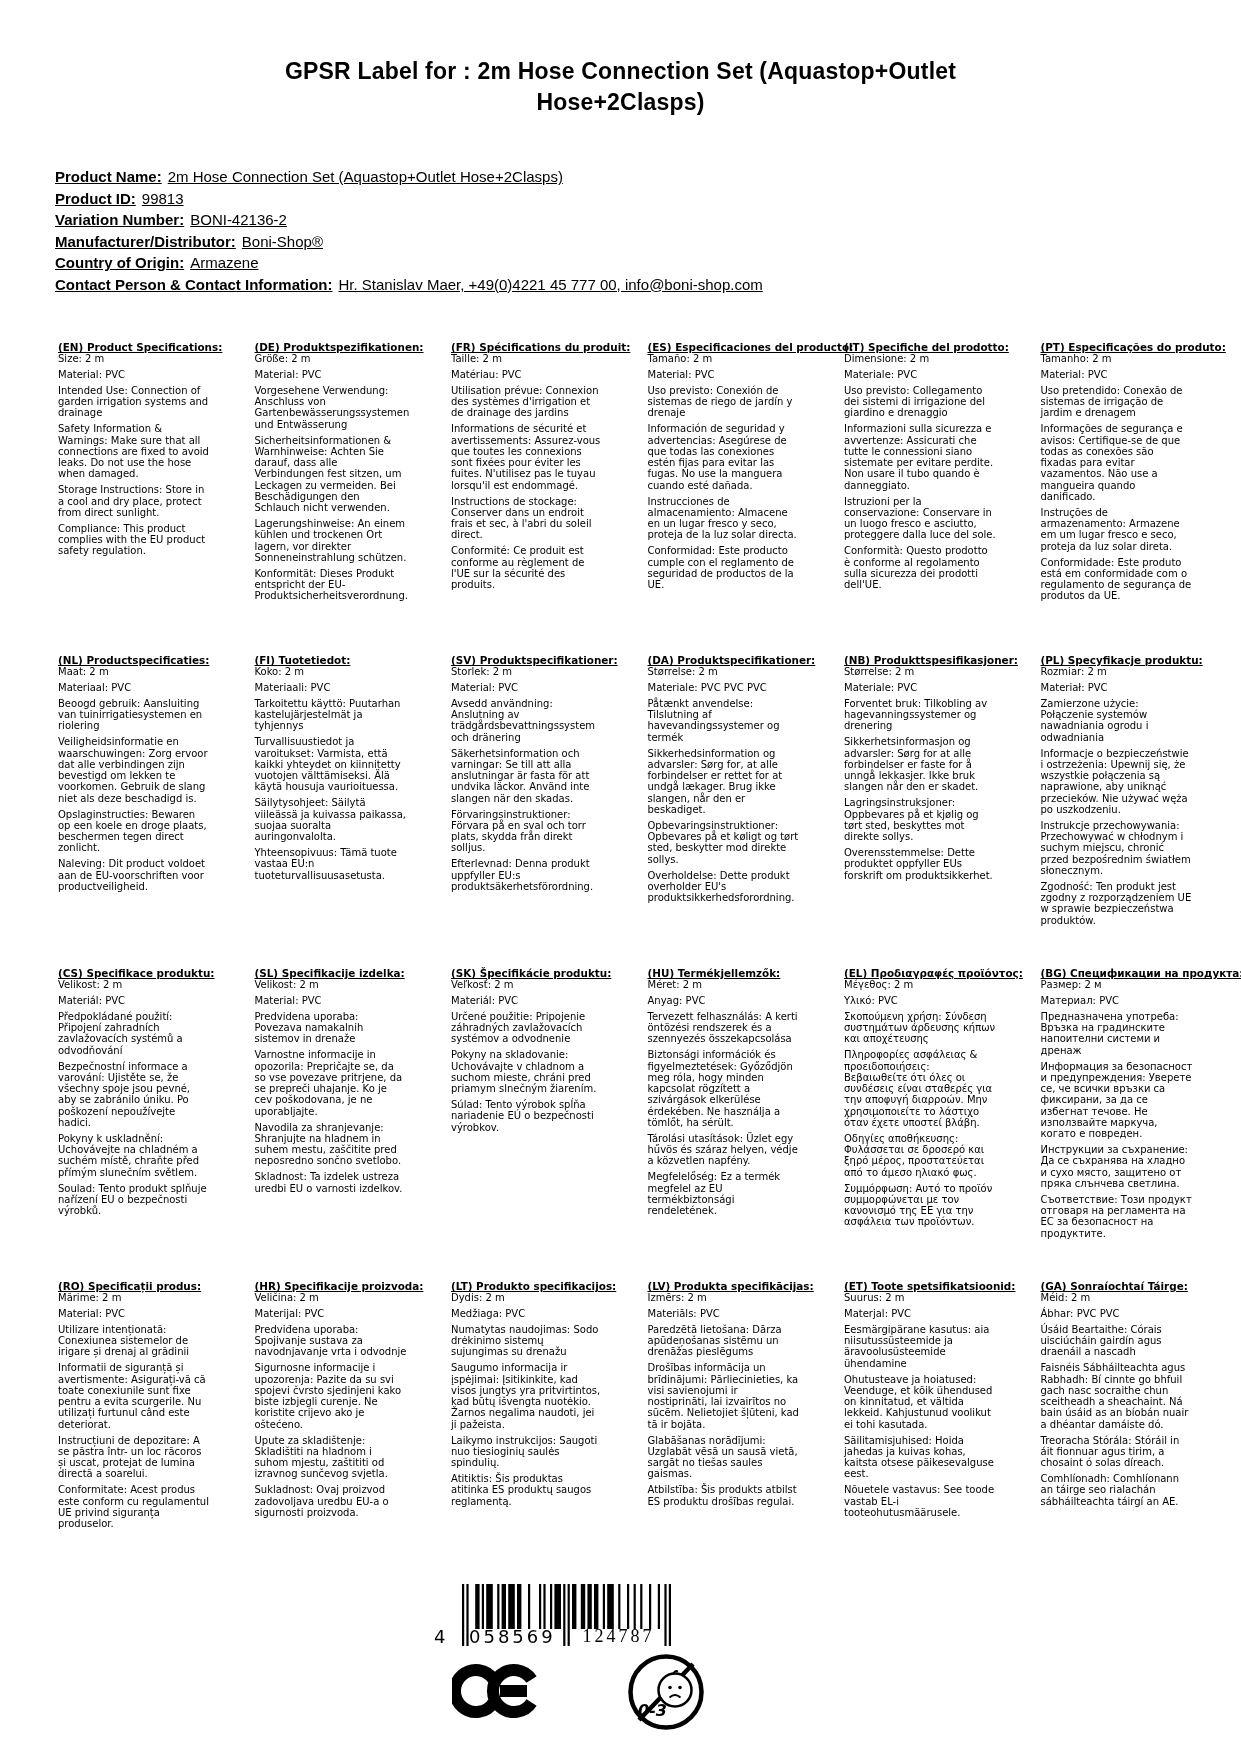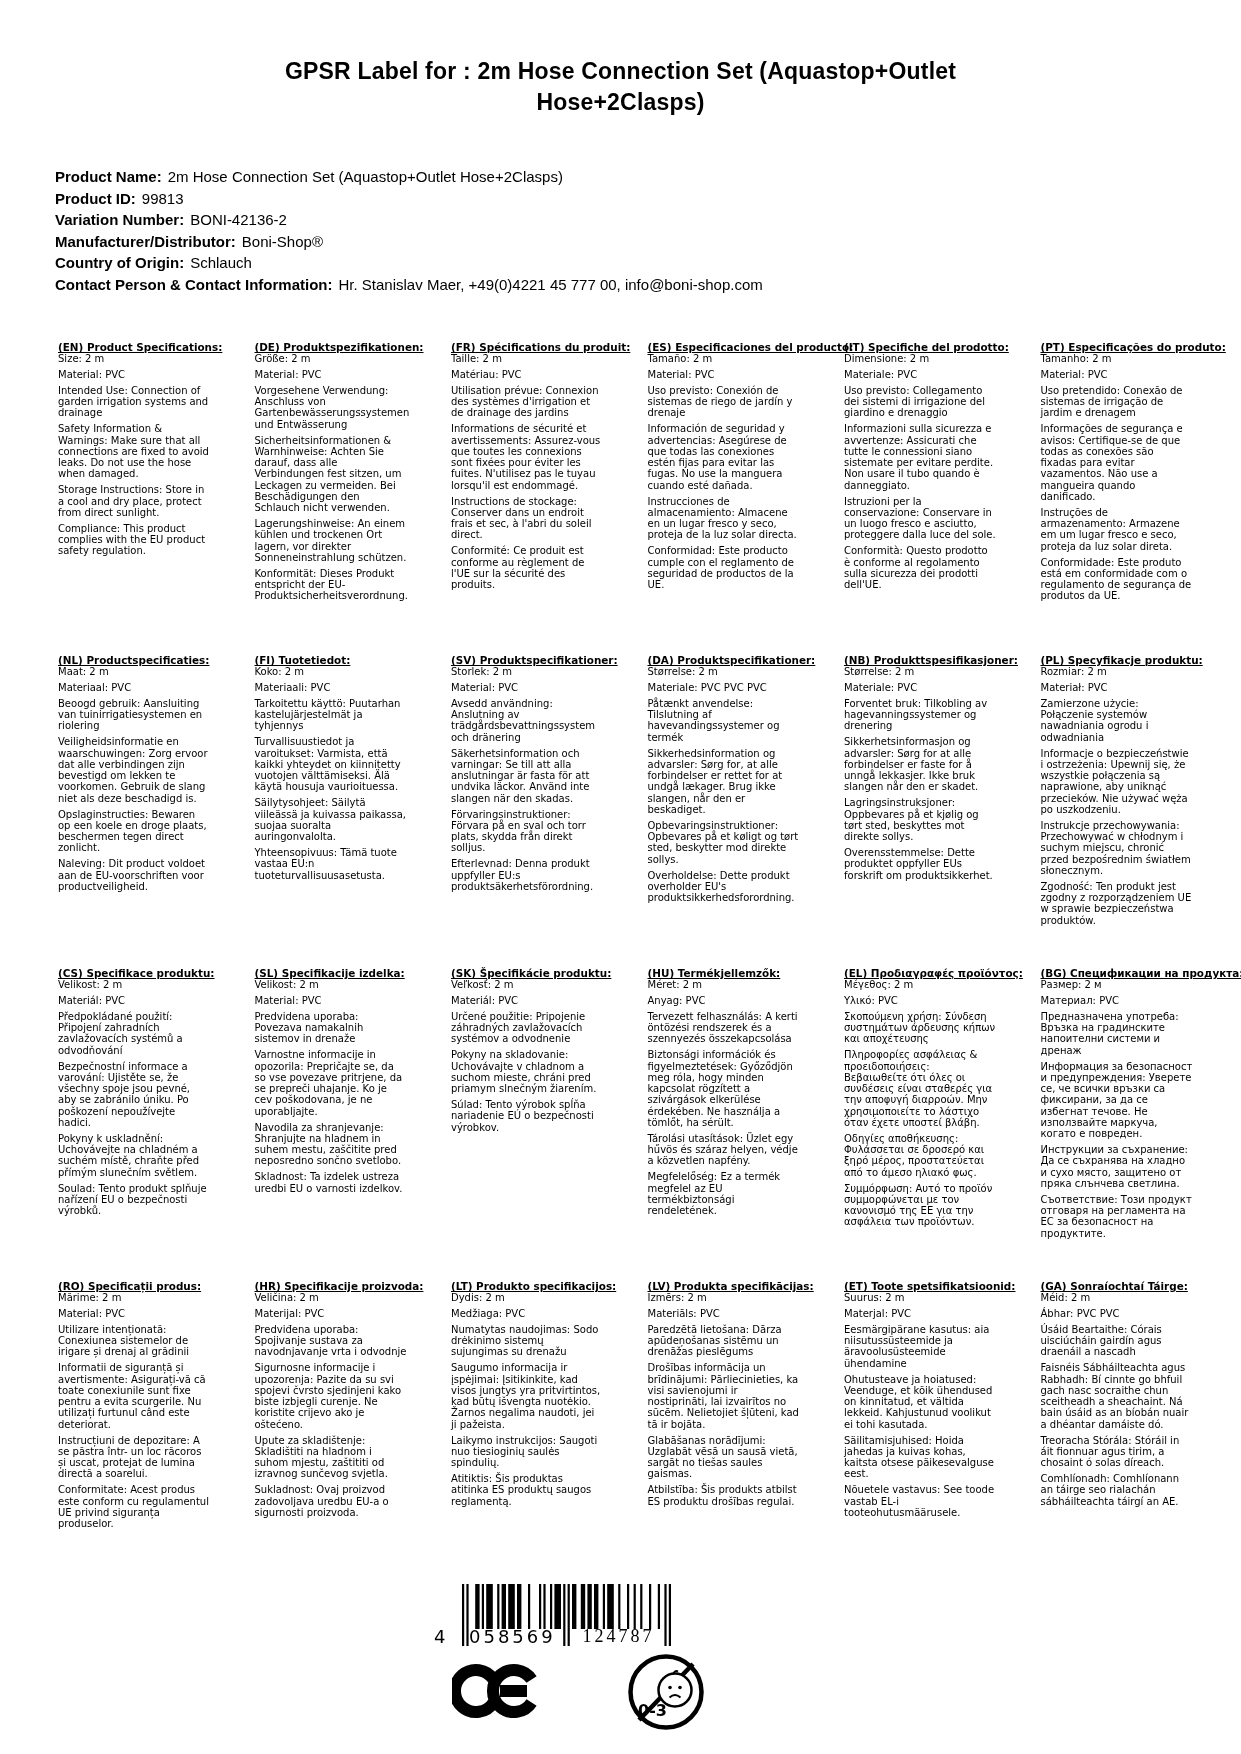--- a/index.html
+++ b/index.html
@@ -1,58 +1,58 @@
 <!DOCTYPE html>
 <html><head>
 <meta charset="utf-8">
 <style>
   html,body{margin:0;padding:0;background:#fff;}
   .page{position:relative;width:1241px;height:1754px;background:#ffffff;color:#000;overflow:hidden;}
 
   .title{position:absolute;top:56px;left:0;right:0;margin:0 auto;width:800px;text-align:center;
          font:bold 23px/31px "Liberation Sans",sans-serif;letter-spacing:.2px;}
 
-  .info{position:absolute;left:55px;top:166px;font:15px/21.5px "Liberation Sans",sans-serif;}
+  .info{position:absolute;left:55px;top:166px;font:15px/21.5px "Liberation Sans",sans-serif;text-decoration:underline;}
   .info-row{white-space:nowrap;}
   .info-label{font-weight:bold;margin-right:6px;}
 
   .grid{position:absolute;left:58px;top:342px;display:grid;
         grid-template-columns:repeat(6,196.5px);grid-auto-rows:313px;}
   .block{font:10px/11.3px "DejaVu Sans",sans-serif;width:152px;}
   .block-header{font-weight:bold;font-size:10.4px;white-space:nowrap;text-decoration:underline;}
   .para{margin-top:4.5px;}
   .para:first-child{margin-top:0;}
 
   .barcode{position:absolute;left:438px;top:1584px;width:240px;height:72px;}
   .barcode svg{position:absolute;left:24px;top:0;}
   .bc-digit{position:absolute;top:42px;font:18px "DejaVu Sans",sans-serif;}
   .bc-lead{left:-4px;}
   .bc-left{left:31px;width:70px;text-align:center;letter-spacing:3px;}
   .bc-right{left:134px;width:93px;text-align:center;letter-spacing:3px;font-family:Liberation Serif, serif;}
 
   .ce{position:absolute;left:452px;top:1662px;}
-  .age{position:absolute;left:626px;top:1652px;}
+  .age{position:absolute;left:626px;top:1652px;font-style:italic;}
 </style>
 </head>
 <body>
 
 <div class="page">
 
   <h1 class="title">GPSR Label for : 2m Hose Connection Set (Aquastop+Outlet Hose+2Clasps)</h1>
 
   <div class="info" id="info-list">
     <div class="info-row"><span class="info-label">Product Name:</span><span class="info-value">2m Hose Connection Set (Aquastop+Outlet Hose+2Clasps)</span></div>
 
     <div class="info-row"><span class="info-label">Product ID:</span><span class="info-value">99813</span></div>
 
     <div class="info-row"><span class="info-label">Variation Number:</span><span class="info-value">BONI-42136-2</span></div>
 
     <div class="info-row"><span class="info-label">Manufacturer/Distributor:</span><span class="info-value">Boni-Shop®</span></div>
 
-    <div class="info-row"><span class="info-label">Country of Origin:</span><span class="info-value">Schlauch</span></div>
+    <div class="info-row"><span class="info-label">Country of Origin:</span><span class="info-value">Armazene</span></div>
 
     <div class="info-row"><span class="info-label">Contact Person &amp; Contact Information:</span><span class="info-value">Hr. Stanislav Maer, +49(0)4221 45 777 00, info@boni-shop.com</span></div>
   </div>
 
   <div class="grid" id="lang-grid">
     <div class="block">
       <div class="block-header">(EN) Product Specifications:</div>
       <div class="block-body">
           <div class="para">Size: 2 m</div>
           <div class="para">Material: PVC</div>

